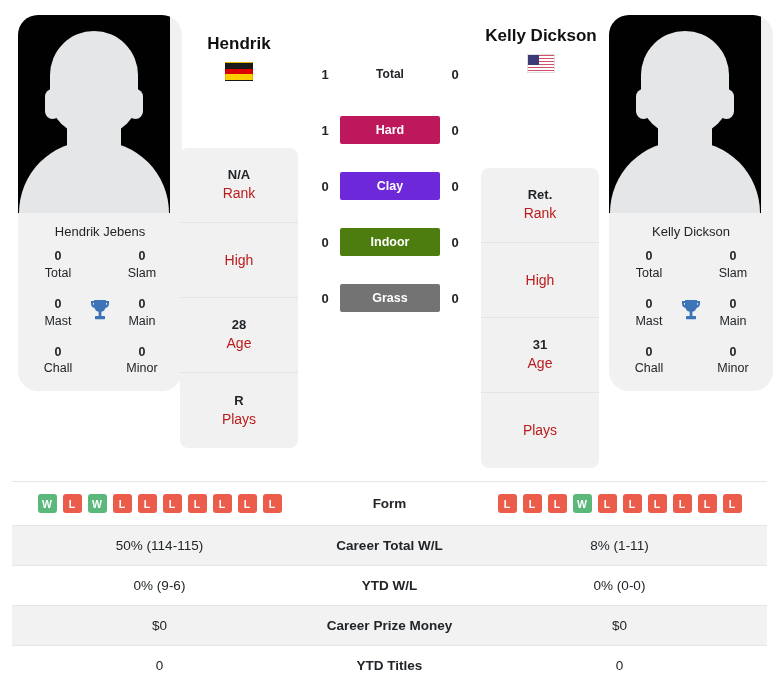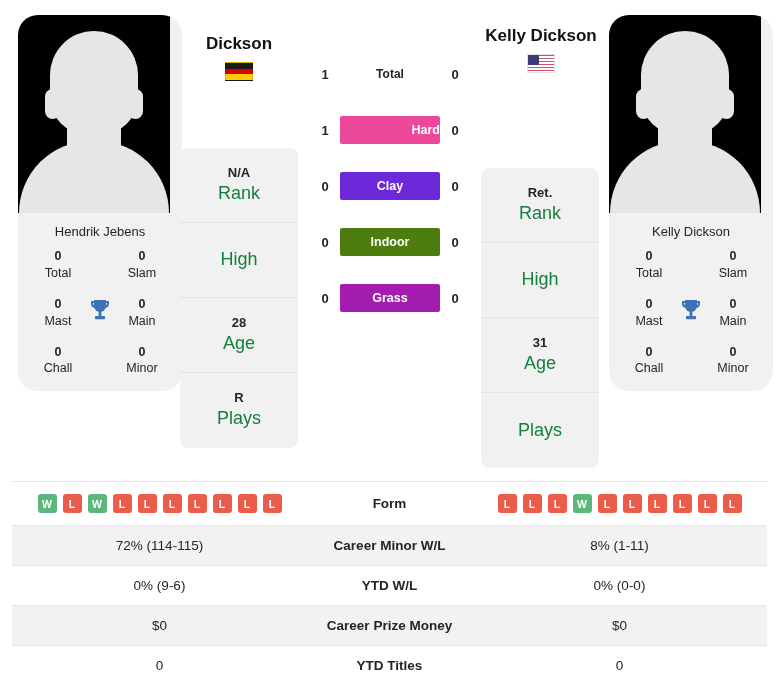--- a/index.html
+++ b/index.html
@@ -127,21 +127,21 @@
     height: 75px;
     display: flex;
     flex-direction: column;
     align-items: center;
     justify-content: center;
     border-bottom: 1px solid #e3e3e3;
     line-height: 1.3;
   }
   .icell:last-child { border-bottom: none; }
   .ival { font-size: 13px; font-weight: bold; color: #212529; }
-  .ilab { font-size: 18px; color: #15803d; }
+  .ilab { font-size: 14px; color: #b91c1c; }
 
   
   .pname {
     position: absolute;
     width: 150px;
     text-align: center;
     font-size: 17px;
     font-weight: bold;
     color: #111;
     line-height: 1.25;
@@ -348,21 +348,21 @@
         </div>
         <div class="tcell">
           <span class="tval">0</span>
           <span class="tlab">Minor</span>
         </div>
       </div>
     </div>
   </div>
 
   <div class="pname left">
-    <div>Dickson</div>
+    <div>Hendrik</div>
     <span class="flag flag-de"></span>
   </div>
 
   <div class="pname right">
     <div>Kelly Dickson</div>
     <span class="flag flag-us">
       <span class="stripes"></span>
       <span class="canton"></span>
     </span>
   </div>
@@ -406,36 +406,36 @@
   </div>
 
   <div class="surfaces">
     <div class="srow">
       <div class="snum">1</div>
       <div class="slabel">Total</div>
       <div class="snum">0</div>
     </div>
     <div class="srow">
       <div class="snum">1</div>
-      <div class="sbadge" id="badge-hard" style="background: #ec4899; text-align: right;">Hard</div>
+      <div class="sbadge" id="badge-hard" style="background: #be185d;">Hard</div>
       <div class="snum">0</div>
     </div>
     <div class="srow">
       <div class="snum">0</div>
       <div class="sbadge" id="badge-clay" style="background: #6d28d9;">Clay</div>
       <div class="snum">0</div>
     </div>
     <div class="srow">
       <div class="snum">0</div>
       <div class="sbadge" id="badge-indoor" style="background: #4d7c0f;">Indoor</div>
       <div class="snum">0</div>
     </div>
     <div class="srow">
       <div class="snum">0</div>
-      <div class="sbadge" id="badge-grass" style="background: #a21caf;">Grass</div>
+      <div class="sbadge" id="badge-grass" style="background: #737373;">Grass</div>
       <div class="snum">0</div>
     </div>
   </div>
 </div>
 
 <table class="stats">
   <tbody>
     <tr>
       <td class="side">
         <div class="formrow" id="form-left">
@@ -461,22 +461,22 @@
             <div class="fbadge l">L</div>
             <div class="fbadge l">L</div>
             <div class="fbadge l">L</div>
             <div class="fbadge l">L</div>
             <div class="fbadge l">L</div>
             <div class="fbadge l">L</div>
           </div>
       </td>
     </tr>
     <tr class="alt">
-      <td class="side">72% (114-115)</td>
-      <td class="mid">Career Minor W/L</td>
+      <td class="side">50% (114-115)</td>
+      <td class="mid">Career Total W/L</td>
       <td class="side">8% (1-11)</td>
     </tr>
     <tr>
       <td class="side">0% (9-6)</td>
       <td class="mid">YTD W/L</td>
       <td class="side">0% (0-0)</td>
     </tr>
     <tr class="alt">
       <td class="side">$0</td>
       <td class="mid">Career Prize Money</td>

